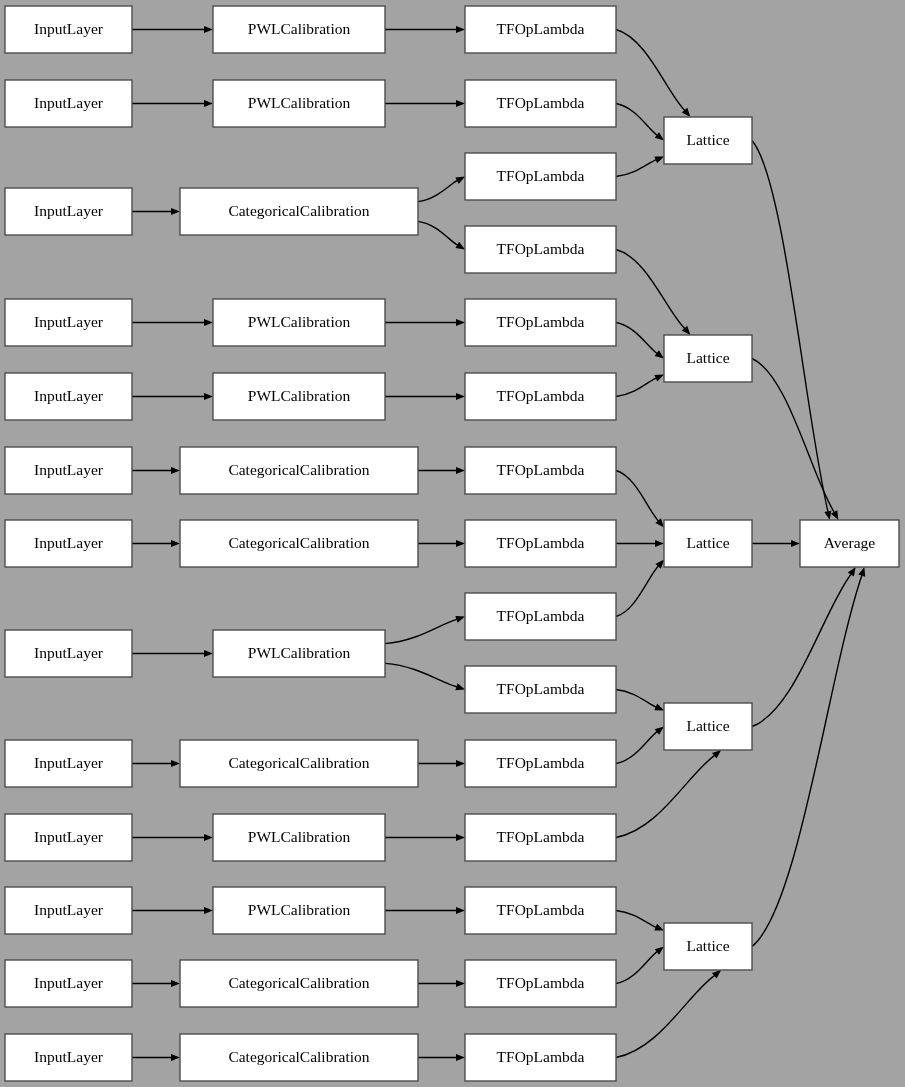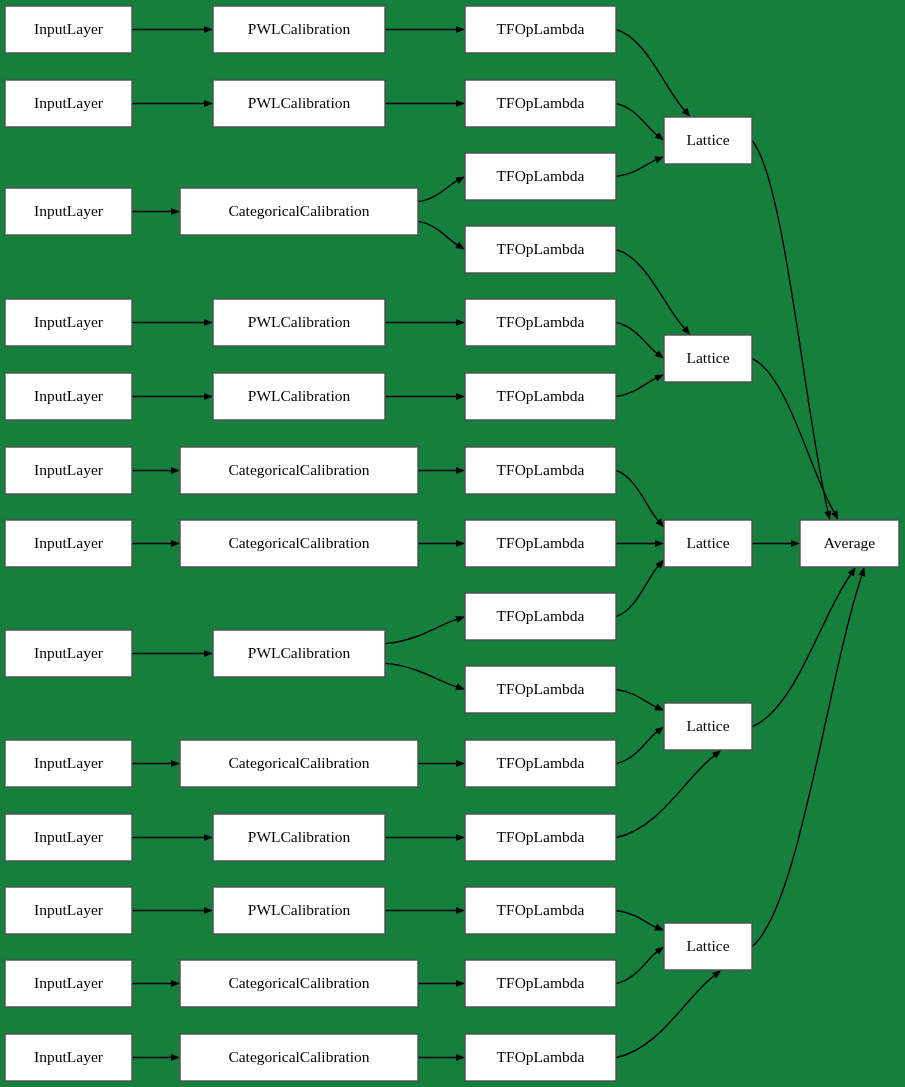--- a/index.html
+++ b/index.html
@@ -4,21 +4,21 @@
 <style>
   html, body {
     margin: 0;
     padding: 0;
     background: #ffffff;
   }
   #graph-root {
     position: relative;
     width: 905px;
     height: 1087px;
-    background: #15803d;
+    background: #a3a3a3;
     font-family: "Liberation Serif", "DejaVu Serif", serif;
   }
   svg.graph-canvas {
     position: absolute;
     left: 0;
     top: 0;
     width: 905px;
     height: 1087px;
     display: block;
   }

